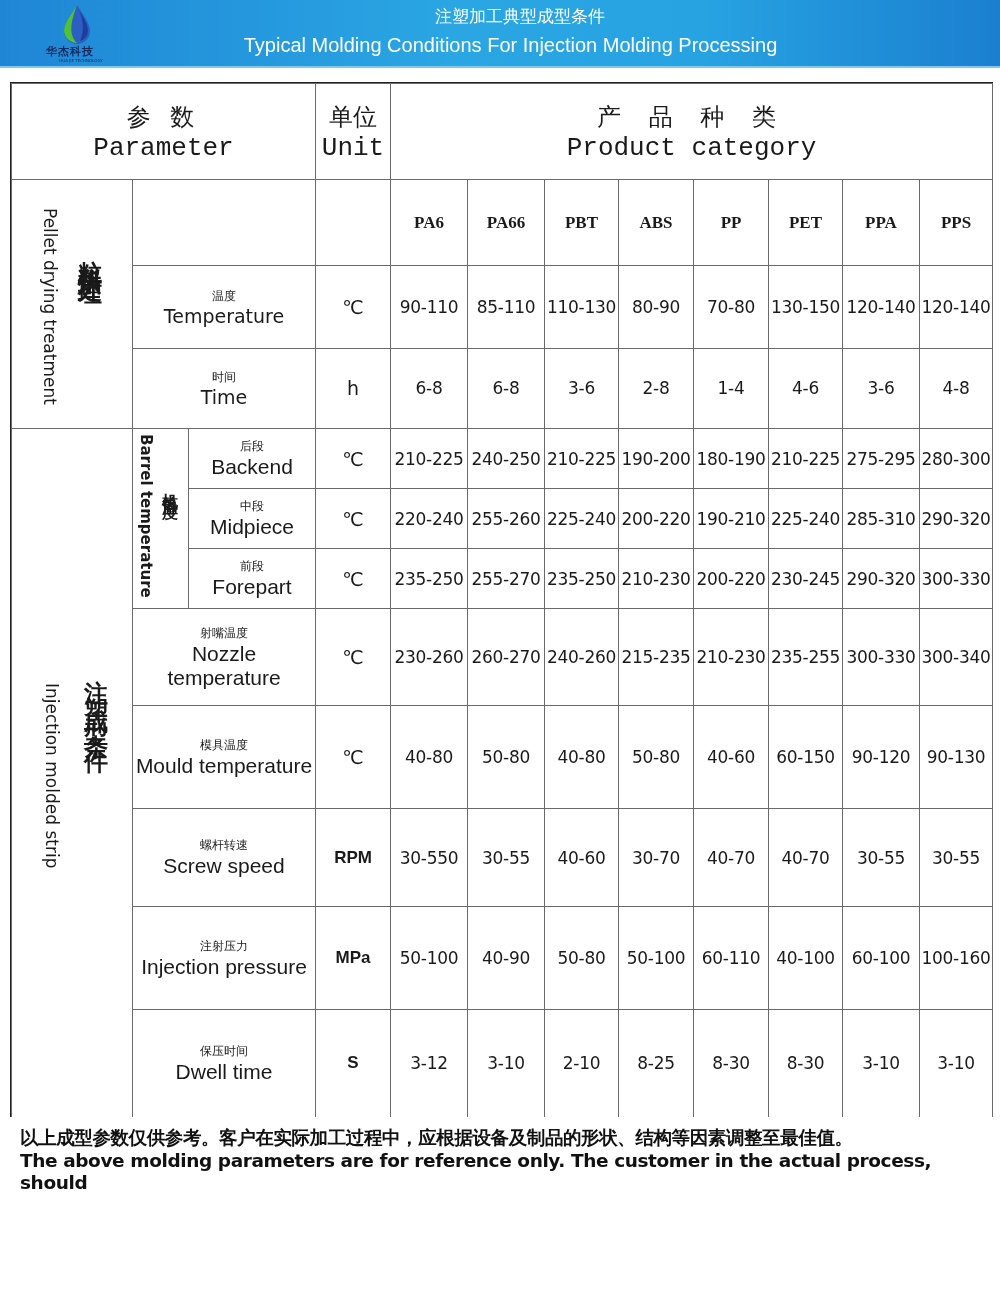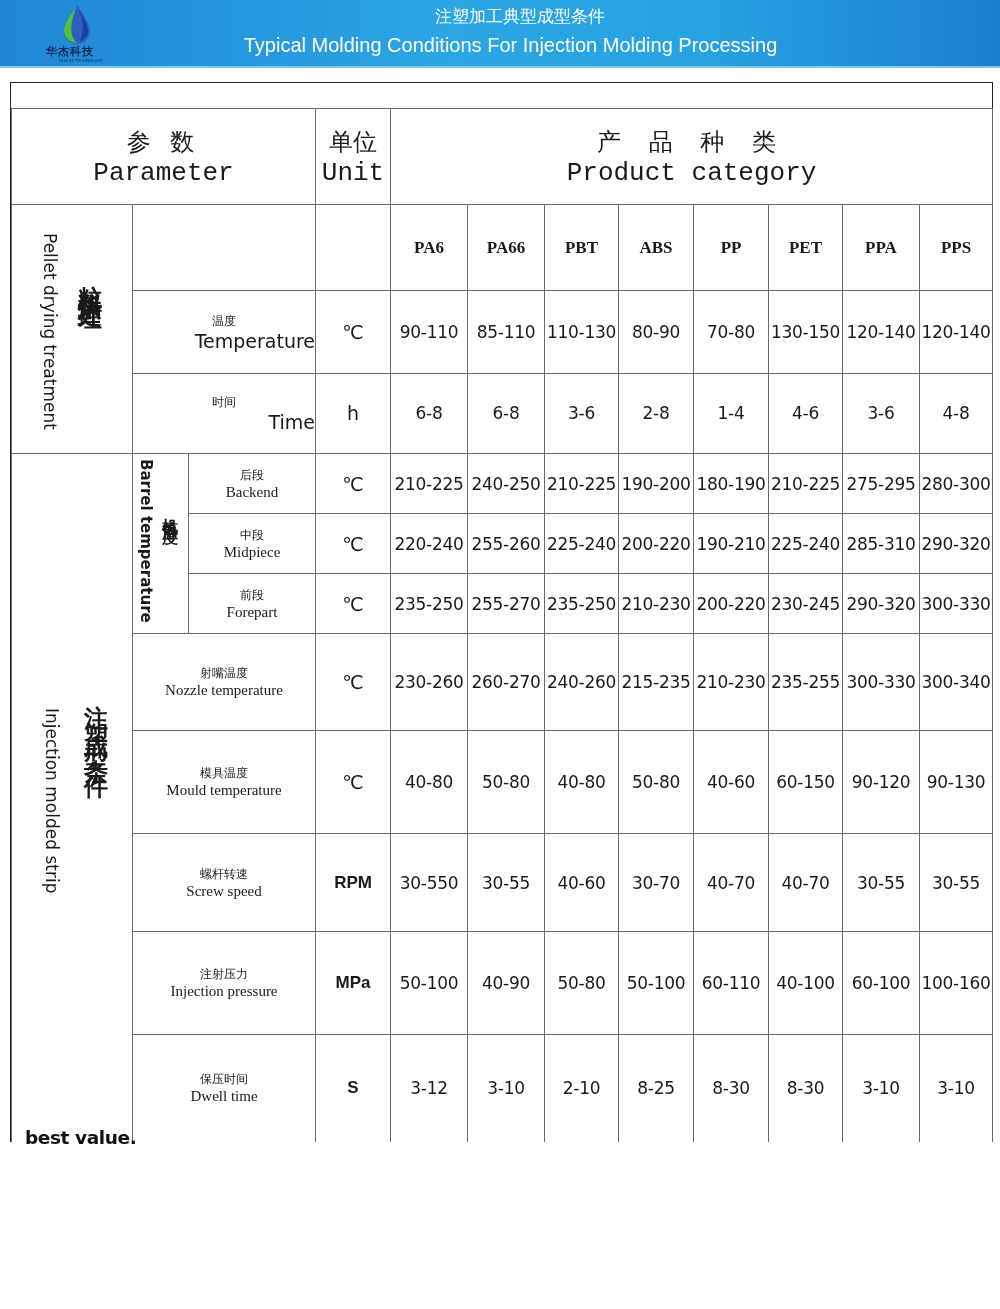--- a/index.html
+++ b/index.html
@@ -18,32 +18,32 @@
   .logo-sub { position: absolute; left: 0; top: 54px; width: 70px; text-align: center;
               font-size: 4px; color: #1a2a5a; }
   .banner-cn { position: absolute; left: 0; width: 1040px; top: 5px; text-align: center;
                color: #ffffff; font-size: 17px; font-family: "DejaVu Sans", sans-serif; }
   .banner-en { position: absolute; left: 0; width: 1021px; top: 34px; text-align: center;
                color: #ffffff; font-size: 20px; font-family: "Liberation Sans", sans-serif; }
 
   
   .tbl { position: absolute; left: 10px; top: 82px; width: 981px; border: 1.5px solid #222;
          border-bottom: none; }
-  table { border-collapse: collapse; width: 981px; table-layout: fixed; margin-top: 25px; }
+  table { border-collapse: collapse; width: 981px; table-layout: fixed; }
   td { border: 1px solid #6a6a6a; text-align: center; vertical-align: middle; padding: 0; }
   .hdr-cn { font-size: 24px; font-family: "DejaVu Sans", sans-serif; letter-spacing: 6px; }
   .hdr-en { font-size: 26px; font-family: Liberation Mono, monospace; }
   .mat { font-family: "Liberation Serif", serif; font-weight: bold; font-size: 17px; }
   .val { font-family: "DejaVu Sans", sans-serif; font-size: 17px; white-space: nowrap;
          letter-spacing: -0.3px; }
   .unit { font-size: 19px; font-family: "DejaVu Sans", sans-serif; }
   .unit-serif { font-family: Liberation Sans, sans-serif; font-weight: bold; font-size: 17px; }
   .pcn { font-size: 12px; display: block; }
-  .pen { font-size: 15px; display: block; font-family: Liberation Serif, serif; }
-  .pen-lg { font-size: 19px; display: block; font-family: "DejaVu Sans", sans-serif; text-align: right; }
+  .pen { font-size: 21px; display: block; font-family: Liberation Sans, sans-serif; }
+  .pen-lg { font-size: 19px; display: block; font-family: "DejaVu Sans", sans-serif; }
 
   .vsec { position: relative; }
   .vert-en { writing-mode: vertical-rl; font-size: 17px; font-family: "DejaVu Sans", sans-serif;
              position: absolute; }
   .vert-cn { writing-mode: vertical-rl; font-size: 24px; font-weight: bold; letter-spacing: 4px;
              position: absolute; }
   .vert-cn-lg { writing-mode: vertical-rl; font-size: 24px; font-weight: bold; letter-spacing: 14px;
                 position: absolute; }
   .vert-barrel-en { writing-mode: vertical-rl; font-size: 15px; font-weight: bold; position: absolute; }
   .vert-barrel-cn { writing-mode: vertical-rl; font-size: 16px; font-weight: bold; letter-spacing: 3px;
@@ -295,14 +295,15 @@
     <td class="val">8-30</td>
     <td class="val">8-30</td>
     <td class="val">3-10</td>
     <td class="val">3-10</td>
   </tr>
 </tbody>
     </table>
 </div>
 
 <div class="note">
-  <p class="indent">best value.</p>
+  <p>以上成型参数仅供参考。客户在实际加工过程中，应根据设备及制品的形状、结构等因素调整至最佳值。</p>
+  <p>The above molding parameters are for reference only.  The customer in the actual process, should</p>
 </div>
 
 </body></html>

